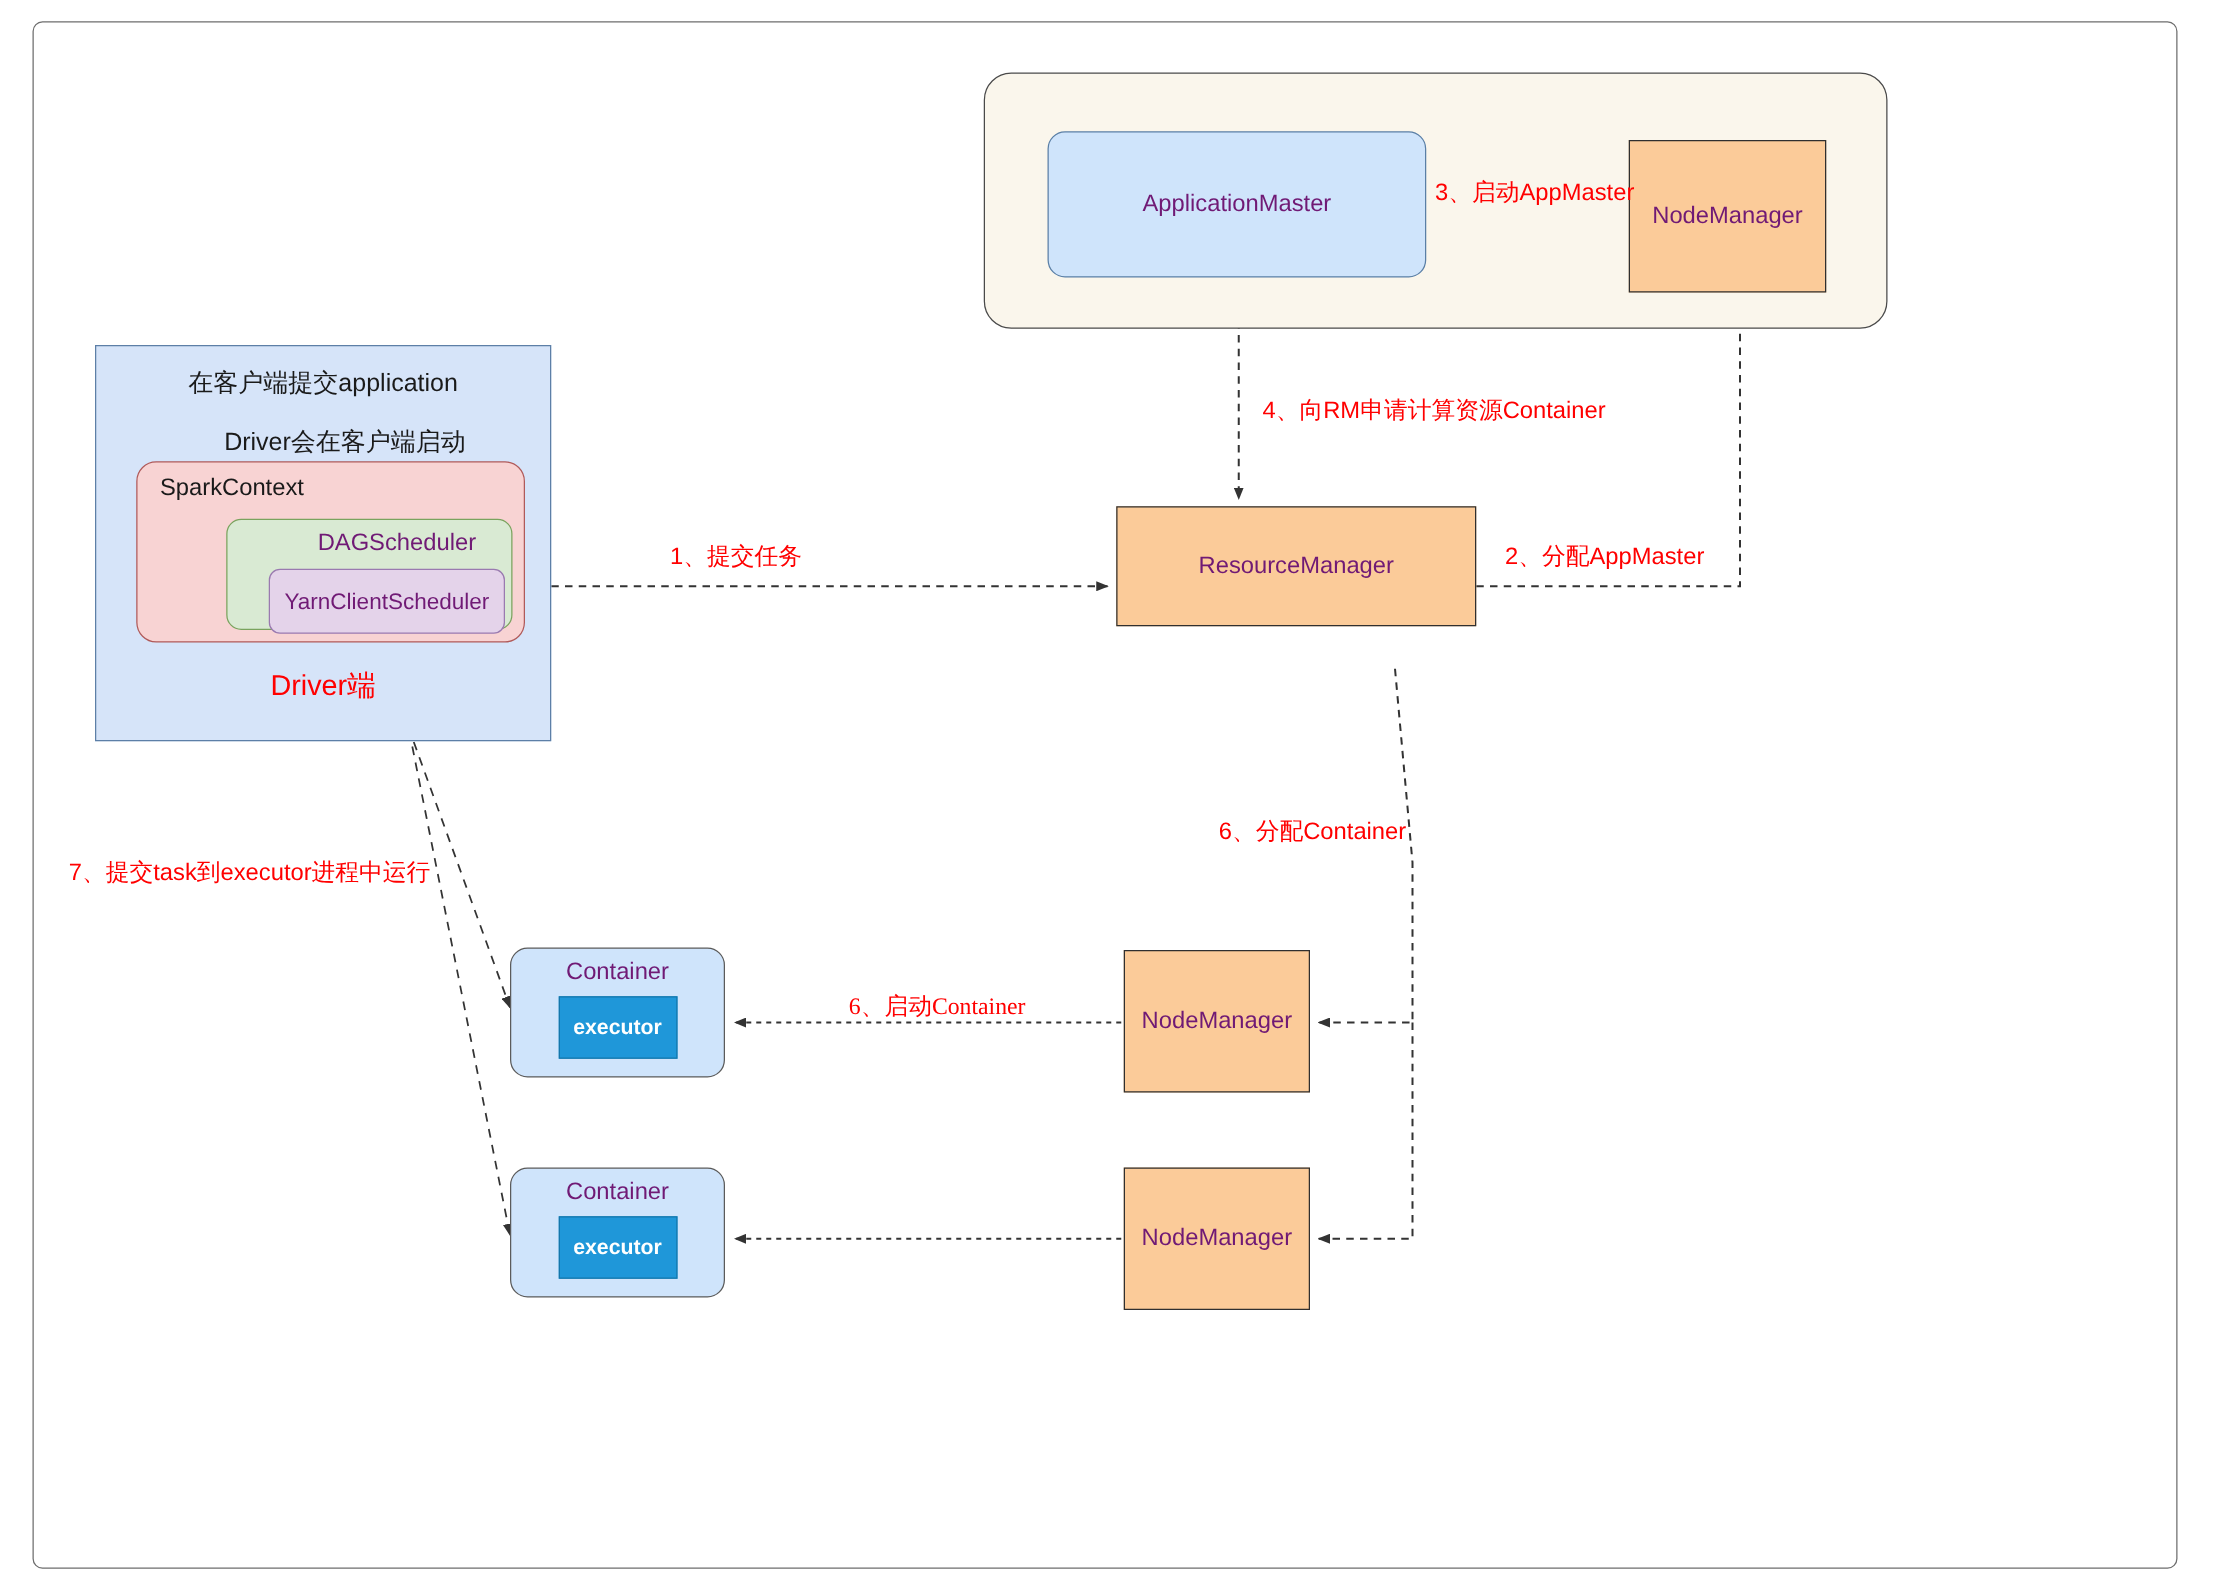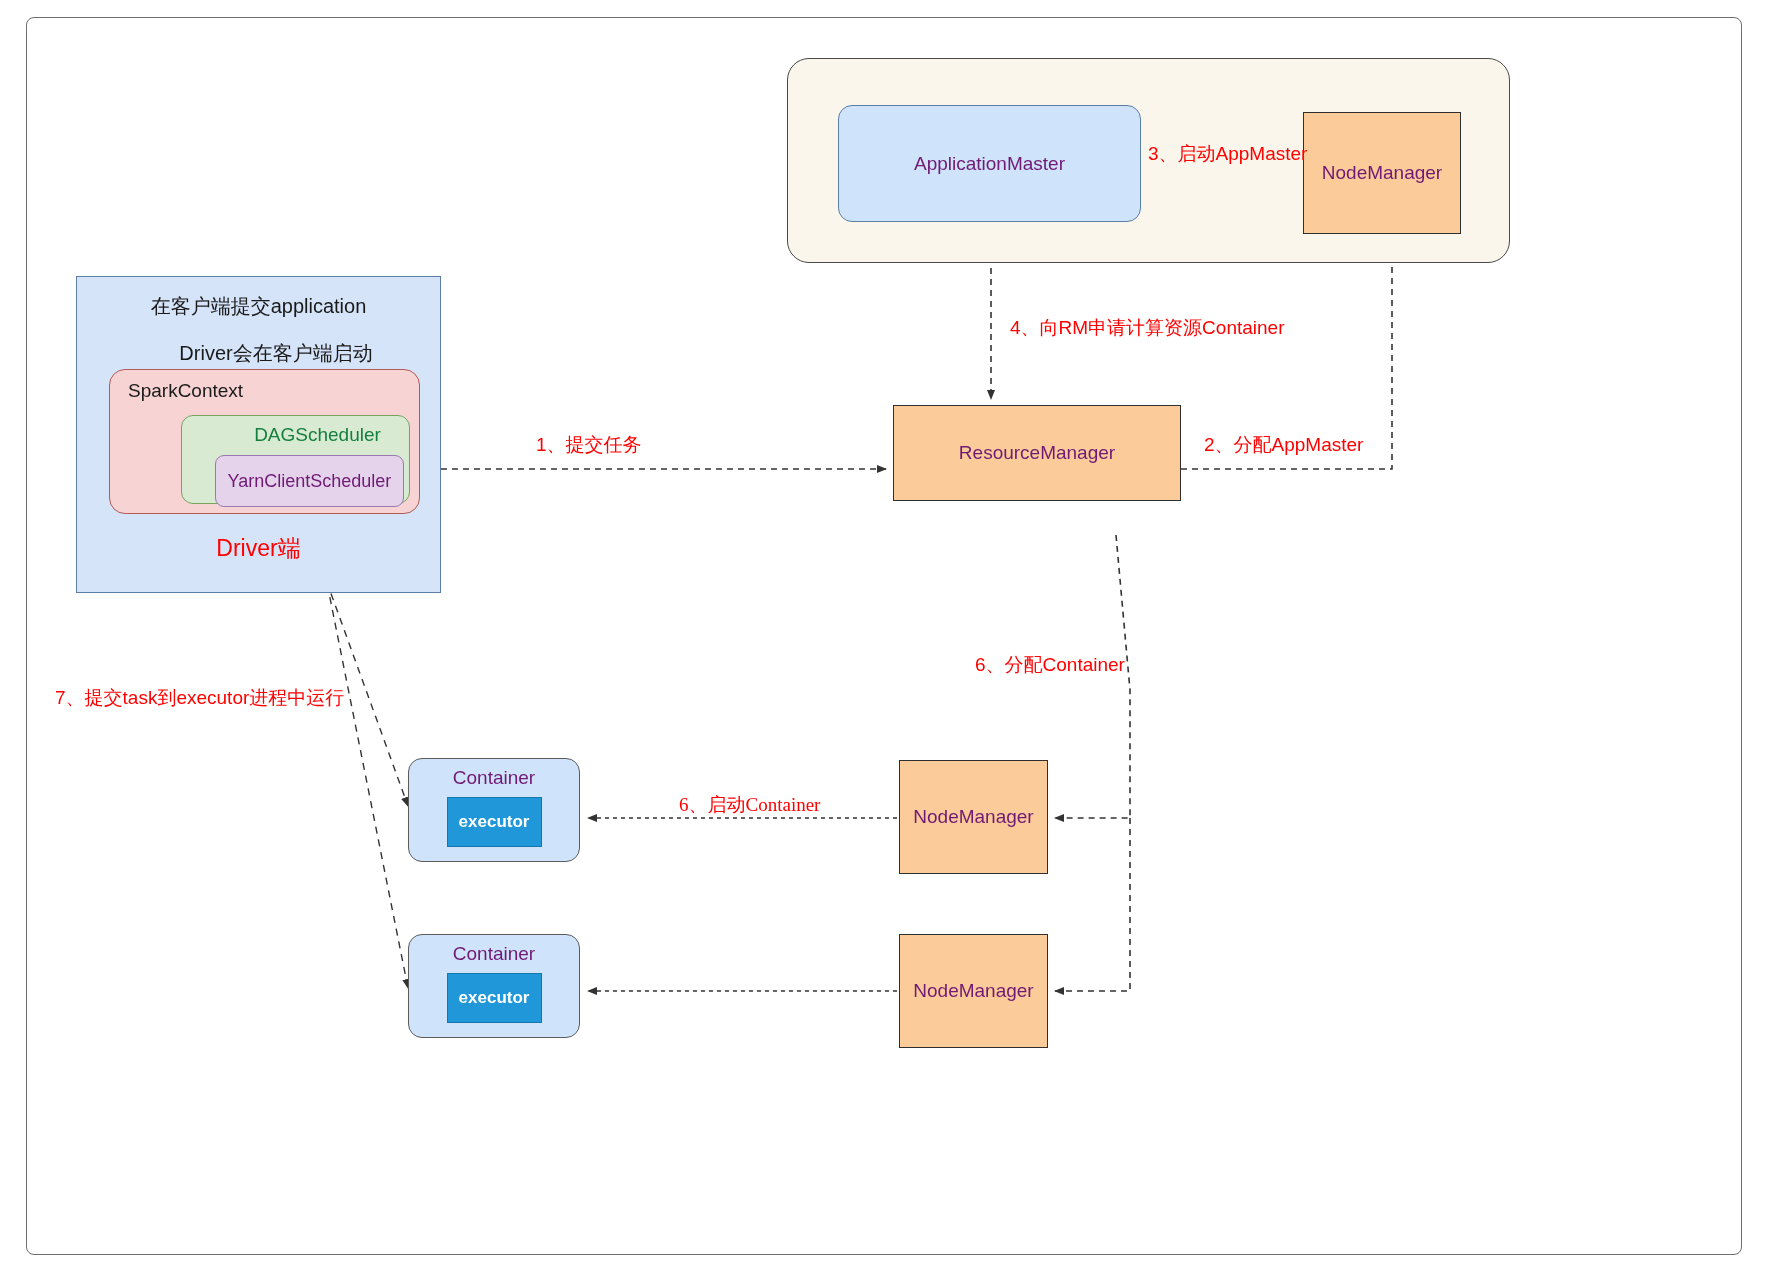--- a/index.html
+++ b/index.html
@@ -82,21 +82,21 @@
   .nm-bot{
     left:899px;top:934px;width:149px;height:114px;
     background:#fbcb99;border:1px solid #2f2f2f;
     align-items:center;justify-content:center;
   }
 
   .node-text{font-size:19px;color:#701a75;}
   .node-text.small{font-size:18px;}
   .drv-line{font-size:20px;color:#1a1a1a;margin-top:0;}
   .sc-title{position:absolute;left:18px;top:10px;font-size:19px;color:#1a1a1a;}
-  .dag-title{position:absolute;left:0;right:0;top:8px;text-align:center;font-size:19px;color:#15803d;padding-left:44px;}
+  .dag-title{position:absolute;left:0;right:0;top:8px;text-align:center;font-size:19px;color:#701a75;padding-left:44px;}
   .driver-tag{font-size:23px;color:#ff0000;}
 
   .edge-label{
     position:absolute;color:#ff0000;font-size:19px;white-space:nowrap;
   }
 </style>
 </head>
 <body>
 
 <div id="canvas">

